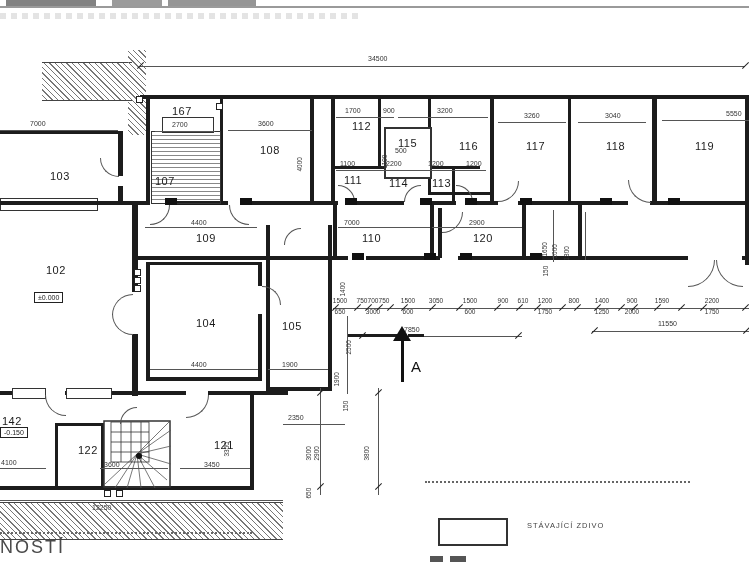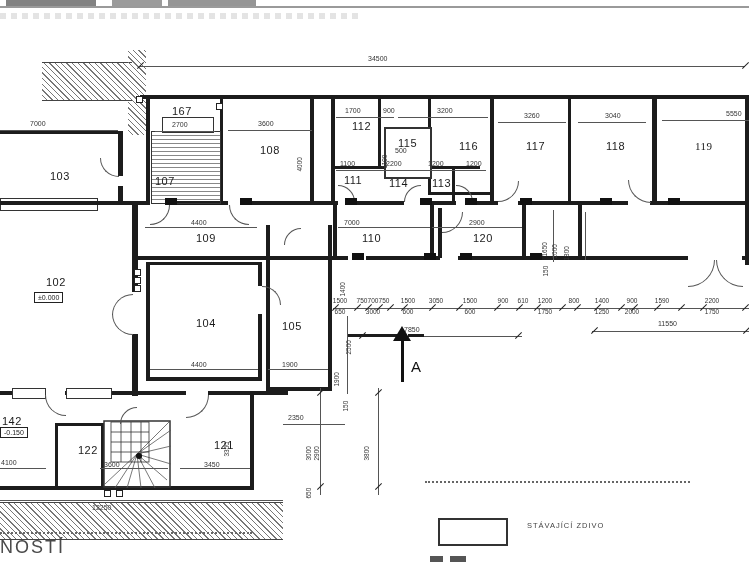--- a/index.html
+++ b/index.html
@@ -238,38 +238,38 @@
   <div class="dots" style="left:425px;top:481px;width:265px"></div>
   <div class="rect" style="left:438px;top:518px;width:66px;height:24px;border-width:2px"></div>
   <div id="legendItem">STÁVAJÍCÍ ZDIVO</div>
   <div class="w" style="left:430px;top:556px;width:13px;height:6px;background:#555"></div>
   <div class="w" style="left:450px;top:556px;width:16px;height:6px;background:#555"></div>
 
   <div class="dots" style="left:0;top:532px;width:252px"></div>
   <div id="bottomText">NOSTÍ</div>
 
 <div class="room" style="left: 2px; top: 415px;">142</div>
-    <div class="room" style="left: 46px; top: 276px; text-align: right;">102</div>
+    <div class="room" style="left: 46px; top: 264px; text-align: right;">102</div>
     <div class="room" style="left: 50px; top: 170px;">103</div>
     <div class="room" style="left: 196px; top: 317px;">104</div>
     <div class="room" style="left: 282px; top: 320px;">105</div>
     <div class="room" style="left: 172px; top: 105px;">167</div>
     <div class="room" style="left: 155px; top: 175px;">107</div>
     <div class="room" style="left: 260px; top: 144px;">108</div>
     <div class="room" style="left: 196px; top: 232px;">109</div>
     <div class="room" style="left: 362px; top: 232px;">110</div>
     <div class="room" style="left: 344px; top: 174px;">111</div>
     <div class="room" style="left: 352px; top: 120px;">112</div>
     <div class="room" style="left: 432px; top: 177px;">113</div>
     <div class="room" style="left: 389px; top: 177px;">114</div>
     <div class="room" style="left: 398px; top: 137px;">115</div>
     <div class="room" style="left: 459px; top: 140px;">116</div>
     <div class="room" style="left: 526px; top: 140px;">117</div>
     <div class="room" style="left: 606px; top: 140px;">118</div>
-    <div class="room" style="left: 695px; top: 140px; font-family: Liberation Serif, serif;">119</div>
+    <div class="room" style="left: 695px; top: 140px;">119</div>
     <div class="room" style="left: 473px; top: 232px;">120</div>
     <div class="room" style="left: 214px; top: 439px;">121</div>
     <div class="room" style="left: 78px; top: 444px;">122</div>
     <div class="dim" style="left: 368px; top: 55px;">34500</div>
     <div class="dim" style="left: 30px; top: 120px;">7000</div>
     <div class="dim" style="left: 172px; top: 121px;">2700</div>
     <div class="dim" style="left: 258px; top: 120px;">3600</div>
     <div class="dim" style="left: 345px; top: 107px;">1700</div>
     <div class="dim" style="left: 383px; top: 107px;">900</div>
     <div class="dim" style="left: 437px; top: 107px;">3200</div>

